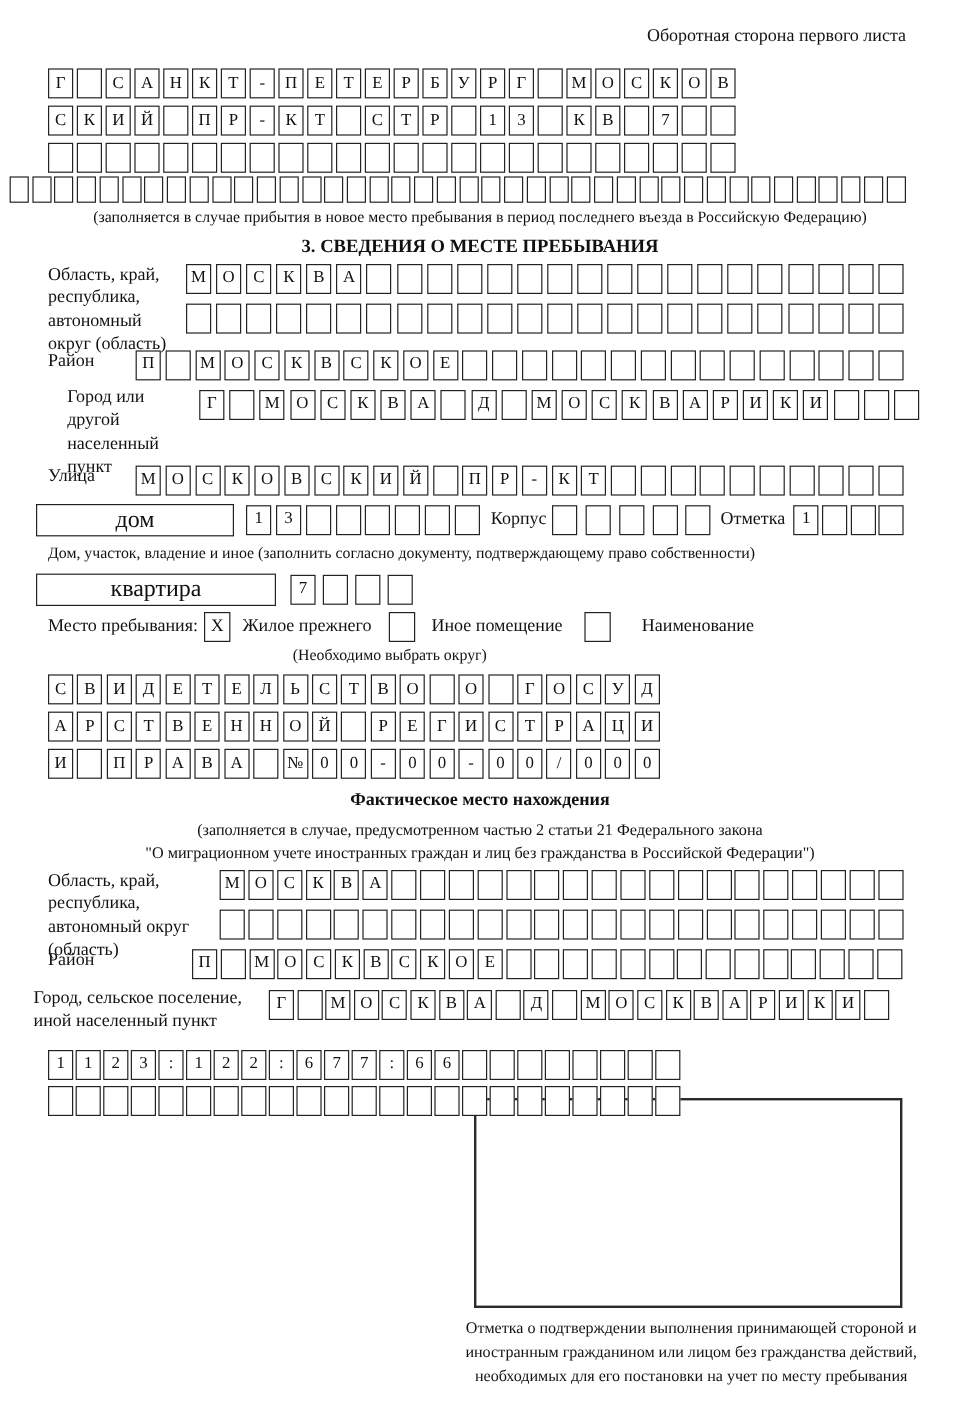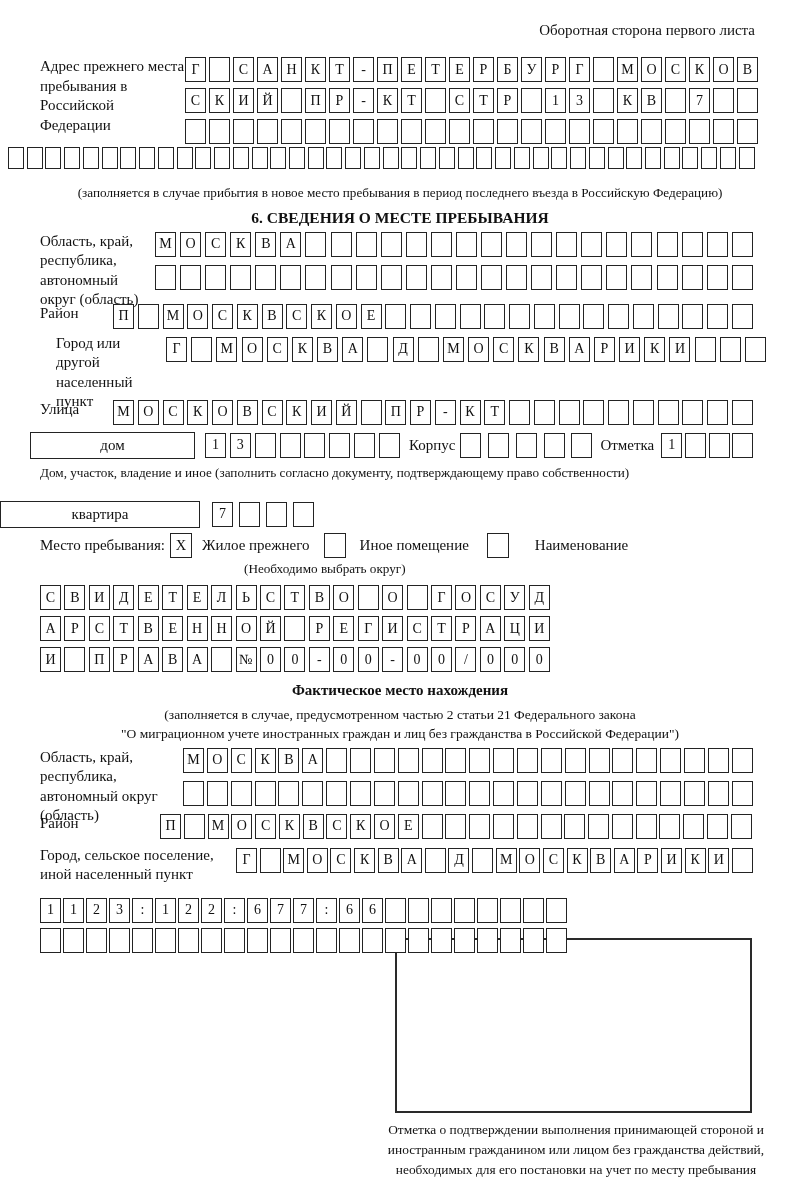--- a/index.html
+++ b/index.html
@@ -11,35 +11,34 @@
   .lbl{font-size:15px;line-height:1.3;flex:0 0 auto;}
   .col{display:flex;flex-direction:column;}
   .boxrow{display:flex;justify-content:space-between;flex:0 0 auto;}
   .cb{width:21px;height:25px;border:1.5px solid #232323;box-sizing:border-box;flex:none;
       display:flex;align-items:center;justify-content:center;font-size:14px;background:#fff;}
   .boxrow.small .cb{width:16px;height:22px;border-width:1.3px;font-size:12px;}
   .caption{font-size:13.2px;line-height:1.35;}
   .center{text-align:center;}
   .sec-title{font-weight:bold;font-size:15.5px;text-align:center;}
   .labelbox{border:1.6px solid #232323;box-sizing:border-box;height:27px;display:flex;
-            align-items:center;justify-content:center;font-size:15px;flex:none;}
+            align-items:center;justify-content:center;font-size:20px;flex:none;}
   .inline-lbl{font-size:15px;flex:none;}
   .ckbox{width:22px;height:25px;border:1.6px solid #232323;box-sizing:border-box;flex:none;
          display:inline-flex;align-items:center;justify-content:center;font-size:14.5px;}
   .stamp{border:2px solid #2a2a2a;box-sizing:border-box;background:#fff;}
 </style>
 </head>
 <body>
 
 <div class="page">
 
   <div class="hdr-note">Оборотная сторона первого листа</div>
 
   <div class="row" style="padding-left:40px;margin-top:18px">
-    <div class="lbl" style="flex:0 0 145px">Адрес прежнего места пребывания в Российской Федерации</div>
     <div class="col" style="gap:6px">
       <div class="boxrow" style="width:573px">
           <span class="cb">Г</span>
           <span class="cb"></span>
           <span class="cb">С</span>
           <span class="cb">А</span>
           <span class="cb">Н</span>
           <span class="cb">К</span>
           <span class="cb">Т</span>
           <span class="cb">-</span>
@@ -149,23 +148,23 @@
       <span class="cb"></span>
       <span class="cb"></span>
       <span class="cb"></span>
       <span class="cb"></span>
       <span class="cb"></span>
       <span class="cb"></span>
       <span class="cb"></span>
       <span class="cb"></span>
       <span class="cb"></span>
     </div>
-  <div class="caption center" style="margin-top:15px">(заполняется в случае прибытия в новое место пребывания в период последнего въезда в Российскую Федерацию)</div>
-
-  <div class="sec-title" style="margin-top:7px">6. СВЕДЕНИЯ О МЕСТЕ ПРЕБЫВАНИЯ</div>
+  <div class="caption center" style="margin-top:3px">(заполняется в случае прибытия в новое место пребывания в период последнего въезда в Российскую Федерацию)</div>
+
+  <div class="sec-title" style="margin-top:7px">3. СВЕДЕНИЯ О МЕСТЕ ПРЕБЫВАНИЯ</div>
 
   <div class="row" style="padding-left:40px;margin-top:5px">
     <div class="lbl" style="flex:0 0 115px">Область, край, республика, автономный округ (область)</div>
     <div class="col" style="gap:8px">
       <div class="boxrow" style="width:598px">
           <span class="cb">М</span>
           <span class="cb">О</span>
           <span class="cb">С</span>
           <span class="cb">К</span>
           <span class="cb">В</span>
@@ -335,21 +334,21 @@
     <span class="inline-lbl" style="margin-left:8px">Отметка</span>
     <div class="boxrow" style="width:92px;margin-left:7px">
         <span class="cb">1</span>
         <span class="cb"></span>
         <span class="cb"></span>
         <span class="cb"></span>
       </div>
   </div>
   <div class="caption" style="margin:5px 0 0 40px">Дом, участок, владение и иное (заполнить согласно документу, подтверждающему право собственности)</div>
 
-  <div class="row vcenter" style="margin-top:19px">
+  <div class="row vcenter" style="padding-left:30px;margin-top:8px">
     <div class="labelbox" style="width:200px">квартира</div>
     <div class="boxrow" style="width:102px;margin-left:12px">
         <span class="cb">7</span>
         <span class="cb"></span>
         <span class="cb"></span>
         <span class="cb"></span>
       </div>
   </div>
 
   <div class="row vcenter" style="padding-left:40px;margin-top:5px">
@@ -523,21 +522,21 @@
         <span class="cb"></span>
         <span class="cb"></span>
         <span class="cb"></span>
         <span class="cb"></span>
         <span class="cb"></span>
         <span class="cb"></span>
         <span class="cb"></span>
       </div>
   </div>
 
-  <div class="row" style="padding-left:40px;margin-top:7px">
+  <div class="row" style="padding-left:28px;margin-top:7px">
     <div class="lbl" style="flex:0 0 196px">Город, сельское поселение, иной населенный пункт</div>
     <div class="boxrow" style="width:517px;margin-top:2px">
         <span class="cb">Г</span>
         <span class="cb"></span>
         <span class="cb">М</span>
         <span class="cb">О</span>
         <span class="cb">С</span>
         <span class="cb">К</span>
         <span class="cb">В</span>
         <span class="cb">А</span>

